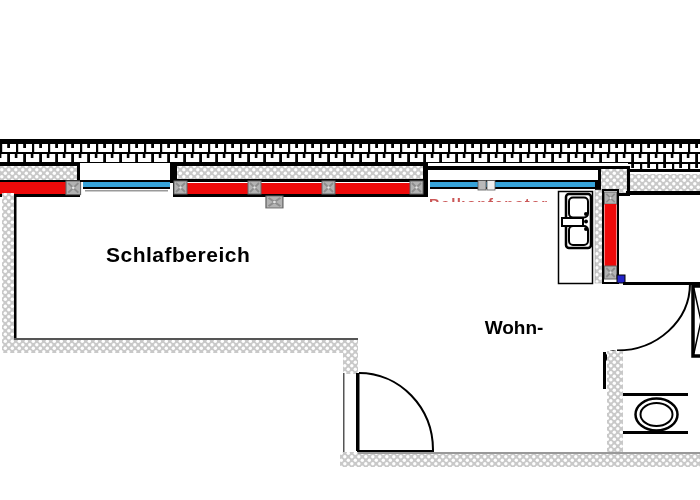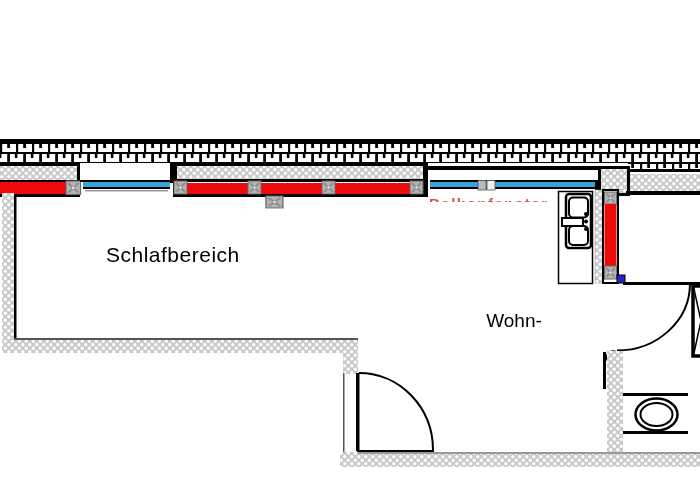--- a/index.html
+++ b/index.html
@@ -1,21 +1,21 @@
 <!DOCTYPE html>
 <html><head>
 <meta charset="utf-8">
 <style>
   html,body{margin:0;padding:0;background:#fff;}
   body{font-family:"Liberation Sans", sans-serif;}
   #stage{position:relative;width:700px;height:500px;background:#ffffff;overflow:hidden;}
   #plan-svg{position:absolute;left:0;top:0;}
-  .room-label{position:absolute;color:#000;font-weight:normal;white-space:nowrap;}
+  .room-label{position:absolute;color:#000;font-weight:bold;white-space:nowrap;}
   #label-bedroom{left:106px;top:243px;font-size:21px;letter-spacing:.5px;}
-  #label-living{left:438px;top:309px;width:152px;text-align:center;font-size:19px;line-height:23px;}
+  #label-living{left:438px;top:316px;width:152px;text-align:center;font-size:19px;line-height:23px;}
   #label-window-clip{
     position:absolute;left:429px;top:195px;width:160px;height:7px;overflow:hidden;
     color:#c23c3c;font-size:15px;font-weight:bold;letter-spacing:1.5px;opacity:.85;
   }
 </style>
 </head>
 <body>
 
 <div id="stage">
 

